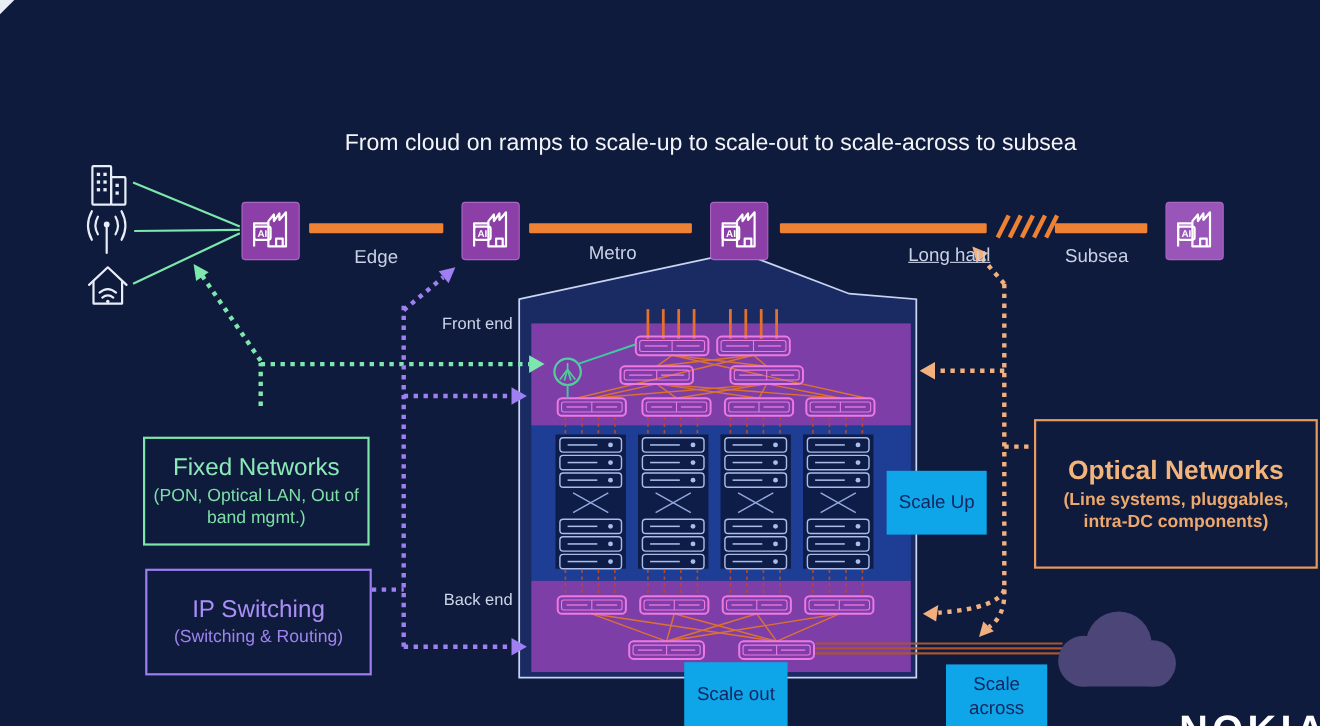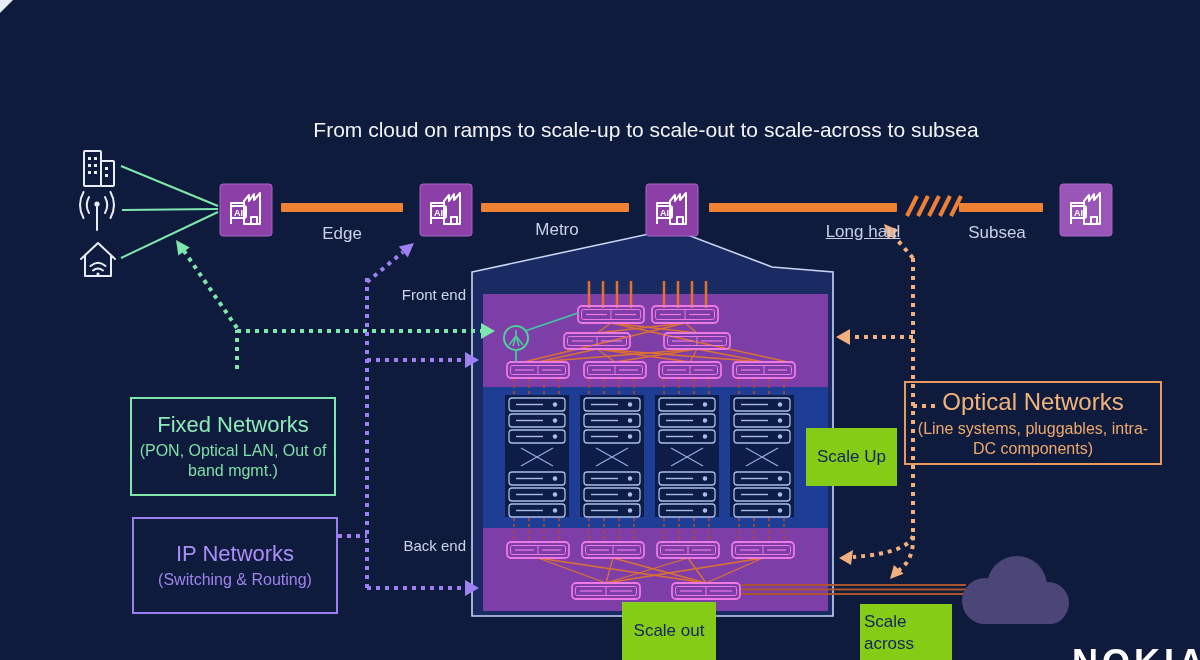--- a/index.html
+++ b/index.html
@@ -13,25 +13,25 @@
   .dc-label{font-size:15px;color:#ccd5ea;text-align:right;width:70px;}
   .callout{border:2px solid;text-align:center;display:flex;flex-direction:column;justify-content:center;box-sizing:border-box;padding:6px 4px;margin-top:28px;}
   .callout .c-title{font-size:22px;margin-bottom:3px;}
   .callout .c-sub{font-size:16px;line-height:1.22;}
   .fixed-box{left:130px;top:369px;width:206px;height:99px;border-color:#7ee6ab;}
   .fixed-box .c-title{color:#8ceab8;}
   .fixed-box .c-sub{color:#7fdfa8;}
   .ip-box{left:132px;top:489px;width:206px;height:97px;border-color:#9d7ef2;}
   .ip-box .c-title{color:#ab8ef8;}
   .ip-box .c-sub{color:#9f84f0;}
-  .optical-box{left:904px;top:353px;width:258px;height:84px;border-color:#e89a5e;}
+  .optical-box{left:940px;top:353px;width:258px;height:136px;border-color:#e89a5e;font-weight:bold;}
   .optical-box .c-title{font-size:24px;color:#f3b47c;}
   .optical-box .c-sub{color:#eda86e;text-align:center;}
-  .scale-box{background:#84cc16;color:#14245e;font-size:17px;line-height:1.3;
-    display:flex;align-items:center;justify-content:center;box-sizing:border-box;padding:4px;}
+  .scale-box{background:#0ea5e9;color:#14245e;font-size:17px;line-height:1.3;
+    display:flex;align-items:center;justify-content:center;text-align:center;box-sizing:border-box;padding:4px;}
   .scale-up{left:806px;top:428px;width:91px;height:58px;}
   .scale-out{left:622px;top:602px;width:94px;height:58px;}
   .scale-across{left:860px;top:604px;width:92px;height:58px;}
   .logo{left:1072px;top:642px;color:#ffffff;font-size:36px;font-weight:700;letter-spacing:4px;}
 </style>
 </head>
 <body>
 
 <div class="stage">
 
@@ -450,21 +450,21 @@
   <div class="abs seg-label" style="left:997px;top:223px;">Subsea</div>
 
   <div class="abs dc-label" style="left:396px;top:286px;">Front end</div>
   <div class="abs dc-label" style="left:396px;top:537px;">Back end</div>
 
   <div class="abs callout fixed-box">
     <div class="c-title">Fixed Networks</div>
     <div class="c-sub">(PON, Optical LAN, Out of band mgmt.)</div>
   </div>
   <div class="abs callout ip-box">
-    <div class="c-title">IP Networks</div>
+    <div class="c-title">IP Switching</div>
     <div class="c-sub">(Switching &amp; Routing)</div>
   </div>
   <div class="abs callout optical-box">
     <div class="c-title">Optical Networks</div>
     <div class="c-sub">(Line systems, pluggables, intra-DC components)</div>
   </div>
 
   <div class="abs scale-box scale-up">Scale Up</div>
   <div class="abs scale-box scale-out">Scale out</div>
   <div class="abs scale-box scale-across">Scale across</div>

